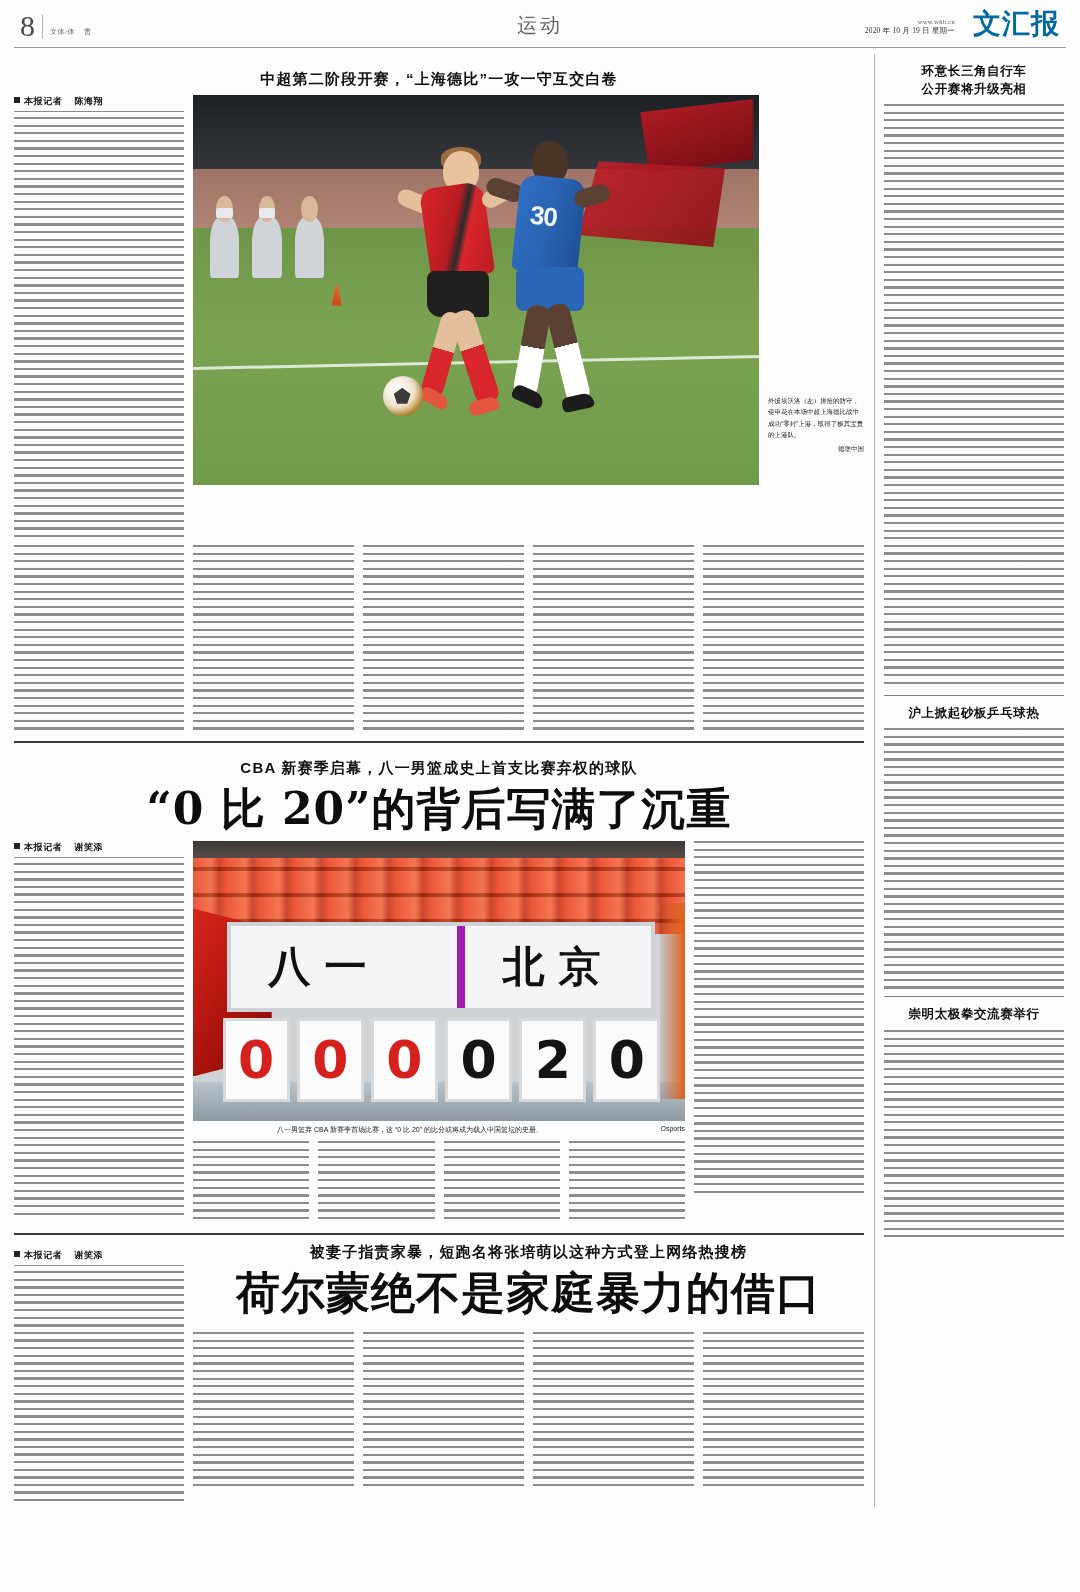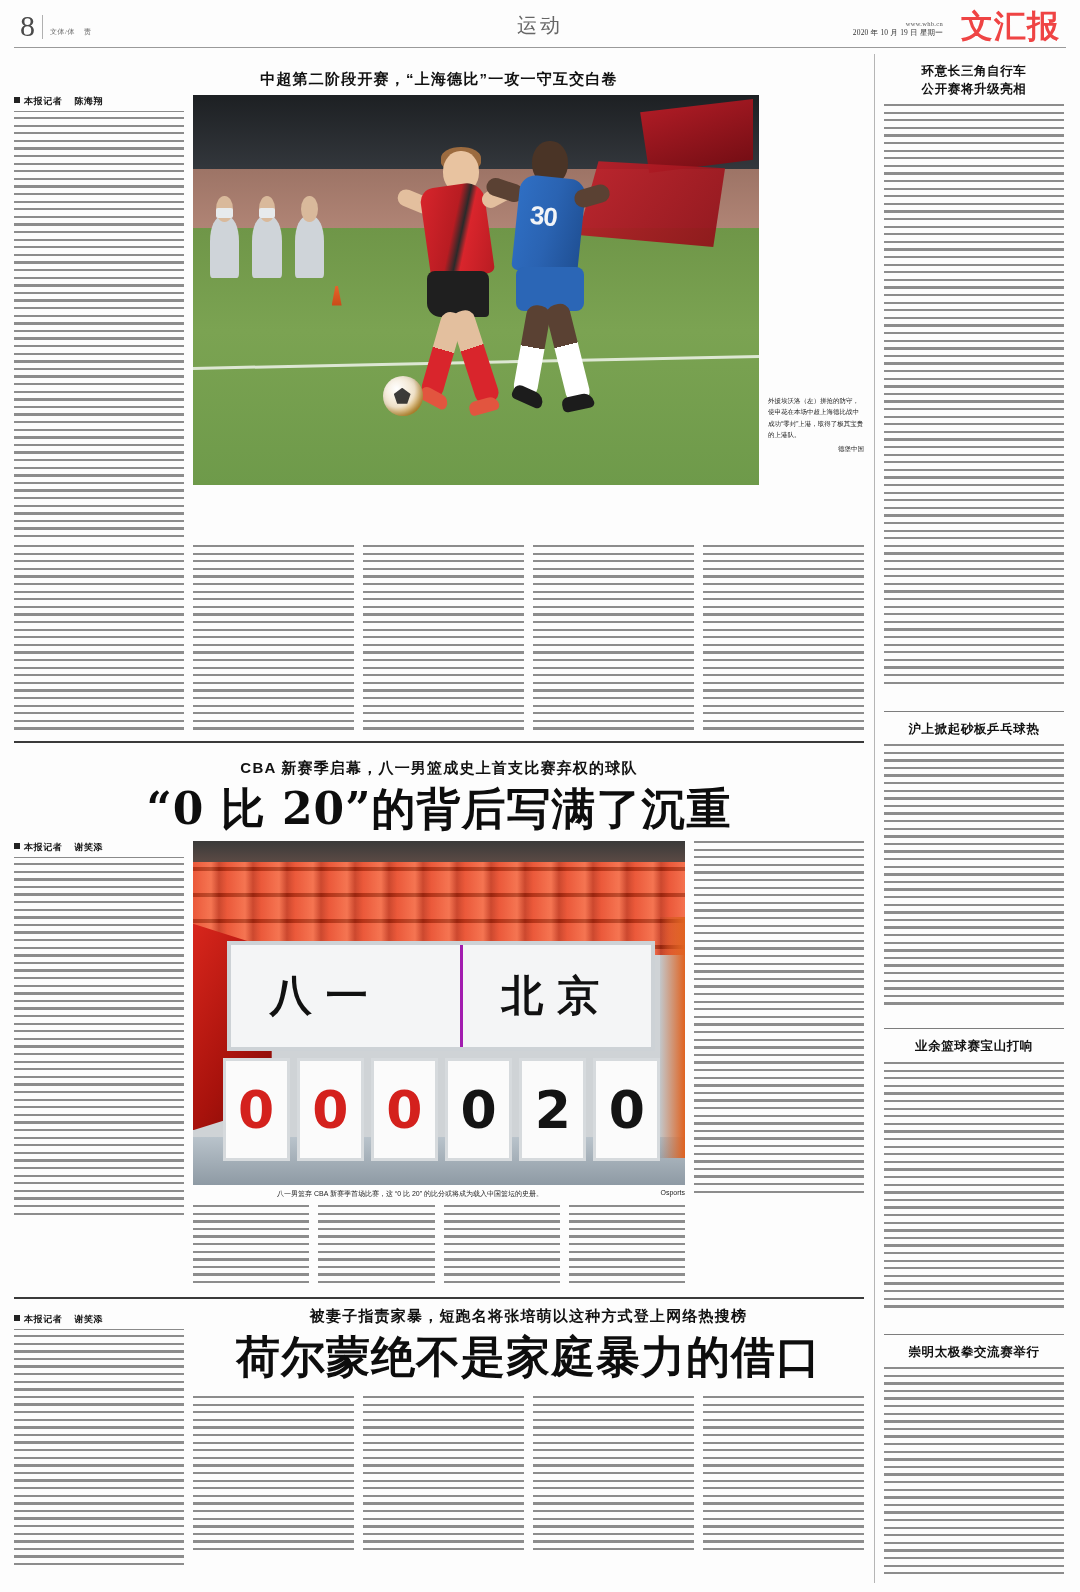--- a/index.html
+++ b/index.html
@@ -39,23 +39,23 @@
   .mast-center {
     position: absolute; left: 0; right: 0; text-align: center;
     font-size: 20px; color: #666; letter-spacing: 3px;
     font-family: "Liberation Sans", sans-serif; font-weight: 500;
   }
   .mast-right { display: flex; align-items: flex-end; gap: 18px; position: relative; z-index: 2; }
   .mast-meta { text-align: right; line-height: 1.35; margin-bottom: 3px; }
   .mast-url { font-size: 6.5px; color: #555; letter-spacing: 0.3px; }
   .mast-date { font-size: 7.5px; color: #333; letter-spacing: 0.2px; }
   .mast-logo {
-    font-size: 32px; color: #ef4444; font-weight: 700;
+    font-size: 28px; color: #0369a1; font-weight: 700;
     letter-spacing: 1px; line-height: 1;
-    font-family: Liberation Sans, sans-serif;
+    font-family: Liberation Mono, monospace;
   }
 
   
   .body-wrap { display: flex; gap: 10px; padding-top: 6px; }
   .left-zone { width: 850px; position: relative; }
   .right-rail {
     width: 190px; position: relative;
     border-left: 1px solid #b5b5b5;
     padding-left: 9px;
   }
@@ -313,21 +313,21 @@
     background: #f4f5f6;
     border: 4px solid #cdd2d6;
     display: flex;
   }
   .court .board .half {
     flex: 1; display: flex; align-items: center; justify-content: center;
     font-family: "DejaVu Sans", sans-serif;
     font-weight: 700; color: #111; letter-spacing: 14px;
     font-size: 42px;
   }
-  .court .board .half + .half { border-left: 3px solid #a21caf; margin-left: 40px; }
+  .court .board .half + .half { border-left: 8px solid #a21caf; margin-left: 40px; }
   .court .digits {
     position: absolute; left: 6%; right: 5%; top: 63%; height: 30%;
     display: flex; gap: 1.6%;
   }
   .court .digit {
     flex: 1; background: #fbfbfb;
     border: 3px solid #d6dadd;
     display: flex; align-items: center; justify-content: center;
     font-family: "DejaVu Sans", sans-serif;
     font-size: 52px; font-weight: 700; line-height: 1;
@@ -340,21 +340,21 @@
   }
 
   
   .rail-head {
     text-align: center;
     font-size: 12.5px; font-weight: 700; color: #111;
     font-family: "Liberation Sans", sans-serif;
     letter-spacing: 0.6px; line-height: 1.45;
     padding: 8px 0 6px 0;
   }
-  .rail-block + .rail-block { border-top: 1.5px solid #7d7d7d; margin-top: 16px; }
+  .rail-block + .rail-block { border-top: 1.5px solid #7d7d7d; }
   .rail-body { padding-bottom: 6px; }
 </style>
 </head>
 <body>
 
 <div class="page">
 
   <div class="masthead">
     <div class="mast-left">
       <div class="page-num">8</div>
@@ -466,21 +466,21 @@
 
         <div style="display:flex; gap:9px;">
           <div style="width:170px;">
             <div class="byline">
               <span class="sq"></span><span>本报记者</span><span class="name">谢笑添</span>
             </div>
             <div class="txtcol dense" style="height:352px;"></div>
           </div>
 
           <div style="flex:1;">
-            <div class="photo" style="height:344px;text-decoration:underline;">
+            <div class="photo" style="height:280px;text-decoration:underline;">
               <div class="court">
                 <div class="seats"></div>
                 <div class="seats-top-dark"></div>
                 <div class="redwall"></div>
                 <div class="floor"></div>
                 <div class="sidepost"></div>
                 <div class="board">
                   <div class="half">八一</div>
                   <div class="half">北京</div>
                 </div>
@@ -561,26 +561,20 @@
         </div>
       </div>
 
       <div class="rail-block">
         <div class="rail-head">沪上掀起砂板乒乓球热</div>
         <div class="rail-body">
           <div class="txtcol dense" style="height:262px;"></div>
         </div>
       </div>
 
-      <div class="rail-block">
-        <div class="rail-head">业余篮球赛宝山打响</div>
-        <div class="rail-body">
-          <div class="txtcol dense" style="height:250px;"></div>
-        </div>
-      </div>
 
       <div class="rail-block">
         <div class="rail-head">崇明太极拳交流赛举行</div>
         <div class="rail-body">
           <div class="txtcol dense" style="height:210px;"></div>
         </div>
       </div>
 
     </div>
   </div>

